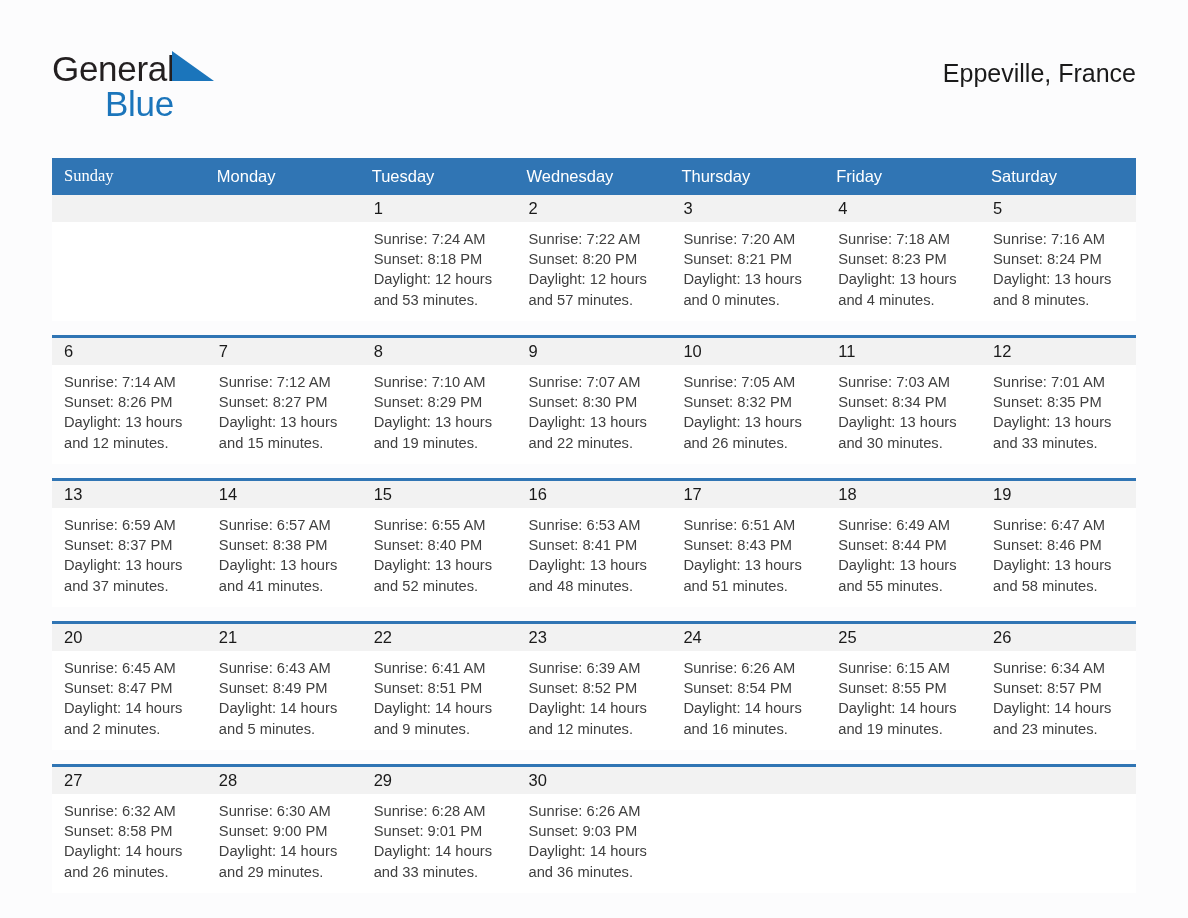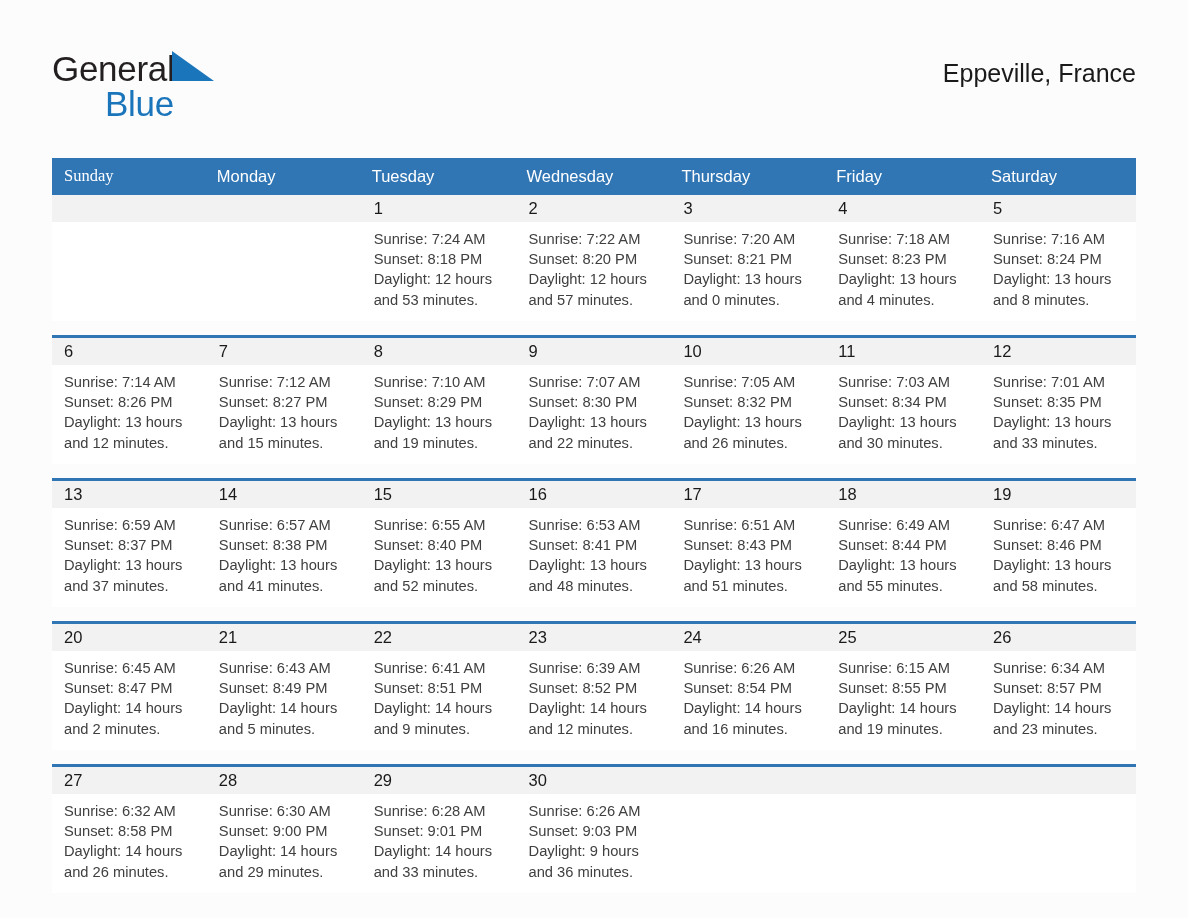--- a/index.html
+++ b/index.html
@@ -508,21 +508,21 @@
                 <div class="dl-wrap">Daylight: 14 hours and 33 minutes.</div>
               </div>
             </div>
           </td>
           <td>
             <div class="cell-inner">
               <div class="daynum">30</div>
               <div class="details">
                 <div>Sunrise: 6:26 AM</div>
                 <div>Sunset: 9:03 PM</div>
-                <div class="dl-wrap">Daylight: 9 hours and 36 minutes.</div>
+                <div class="dl-wrap">Daylight: 14 hours and 36 minutes.</div>
               </div>
             </div>
           </td>
           <td class="cell-empty">
             <div class="cell-inner">
               <div class="daynum empty-day"></div>
             </div>
           </td>
           <td class="cell-empty">
             <div class="cell-inner">

